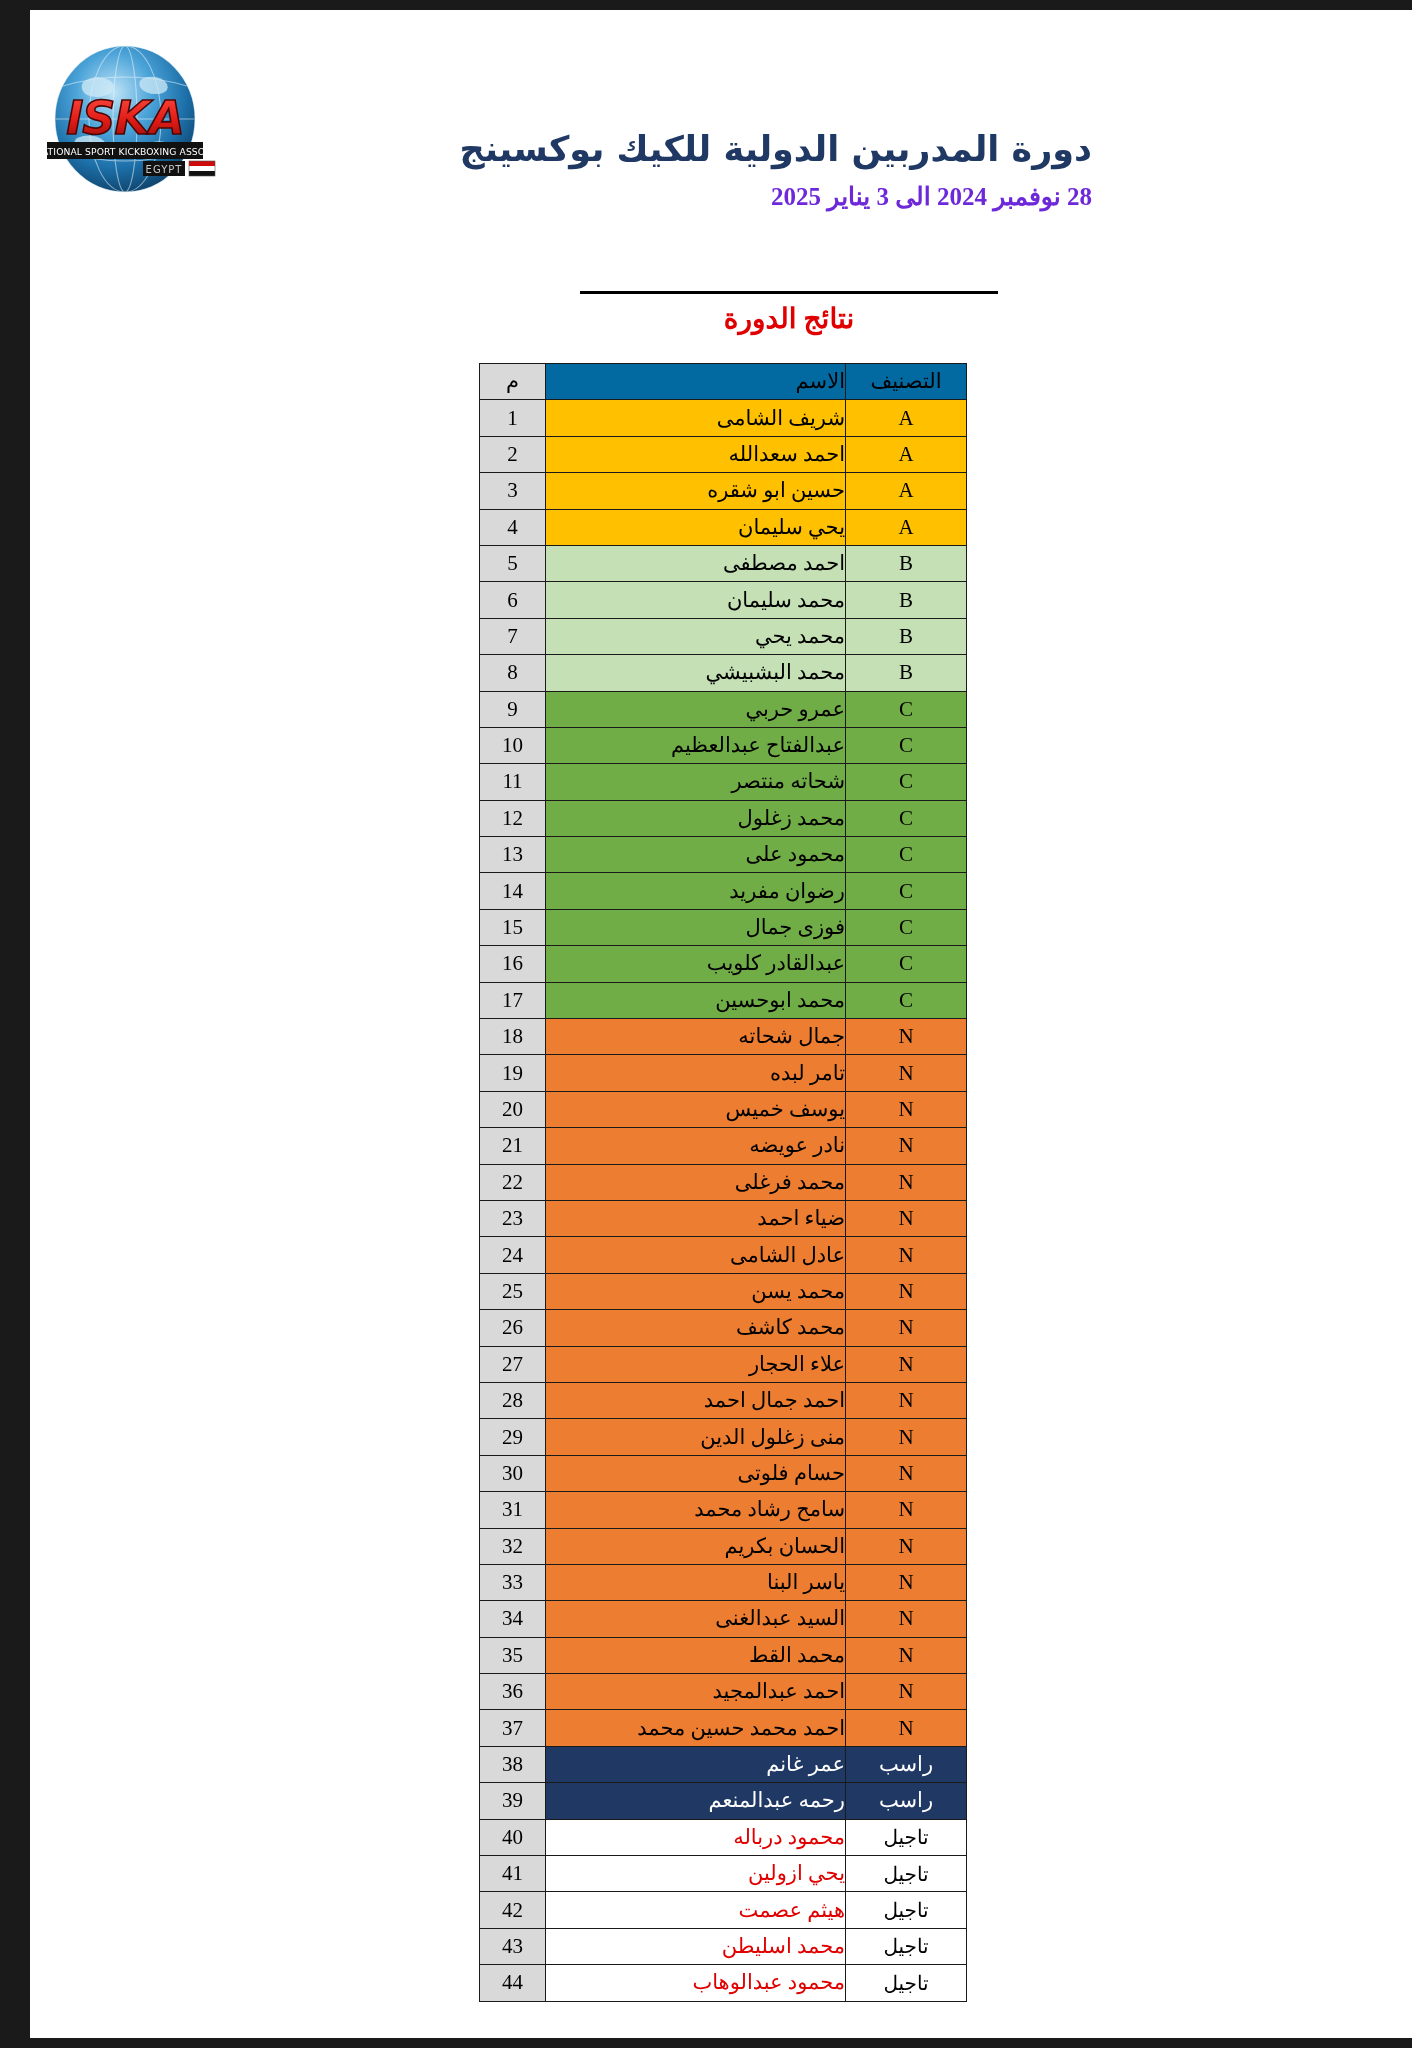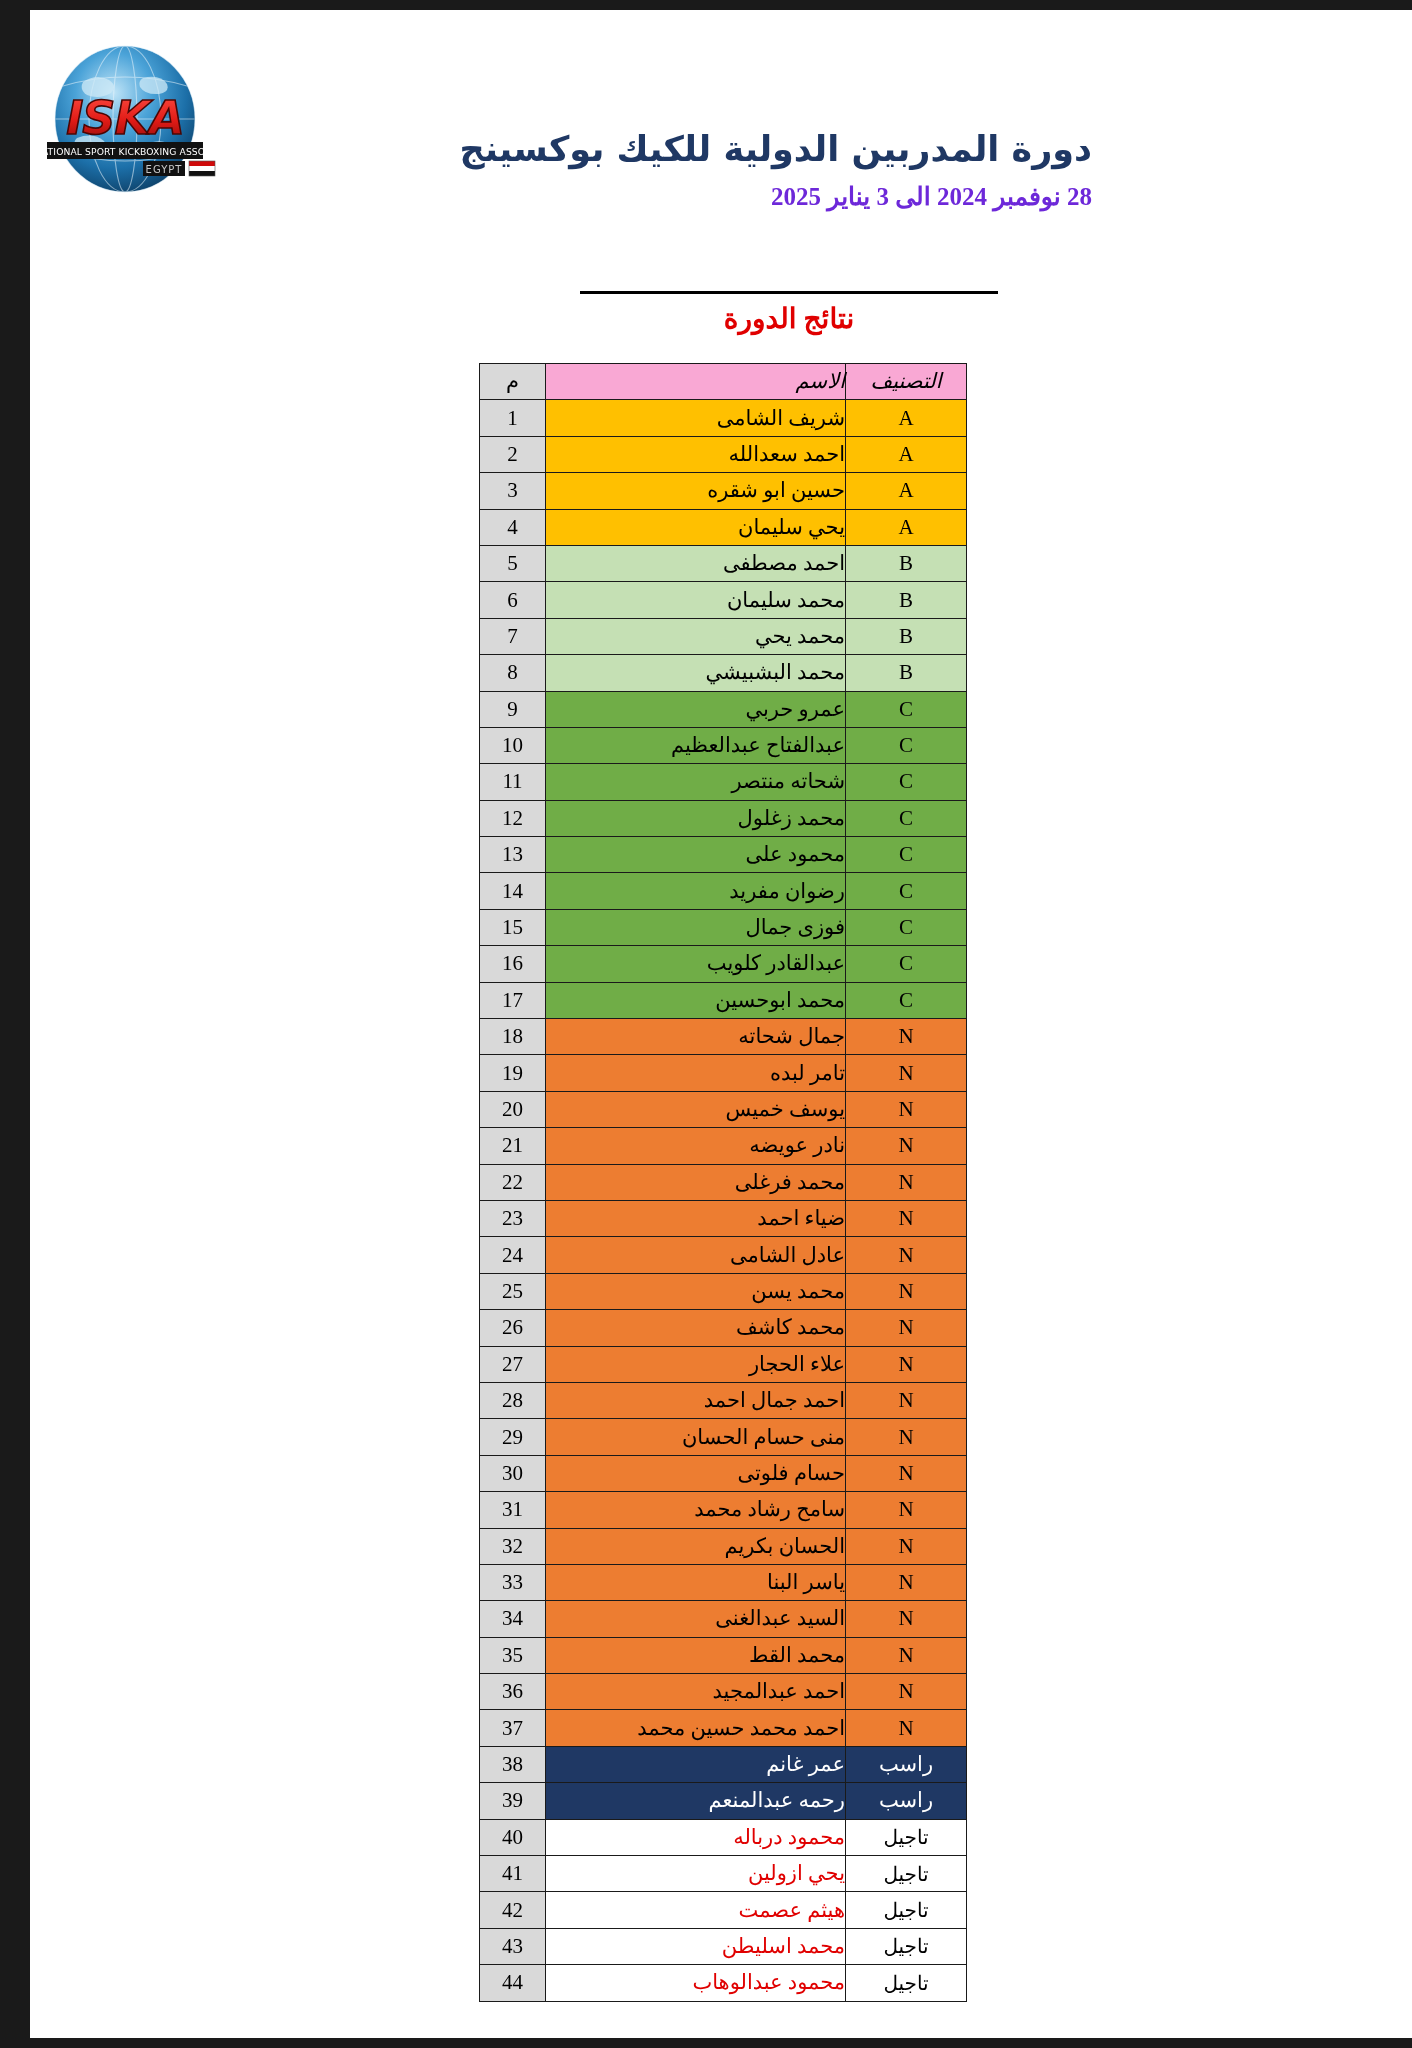--- a/index.html
+++ b/index.html
@@ -114,21 +114,21 @@
     font-family:"Liberation Serif","DejaVu Serif",serif;
     font-size:22px;
     color:#000;
   }
   .cell-grade{
     text-align:center;
     font-family:"Liberation Serif","DejaVu Serif",serif;
     font-size:24px;
     color:#000;
   }
-  thead .cell-name,thead .cell-grade{background:#f9a8d4;font-style:italic;}
+  thead .cell-name,thead .cell-grade{background:#0369a1;}
   thead .cell-num{background:#D9D9D9;}
   thead .cell-name{font-size:21px;}
   thead .cell-grade{font-size:21px;}
 
   
   tr.g-A .cell-name,tr.g-A .cell-grade{background:#FFC000;}
   tr.g-B .cell-name,tr.g-B .cell-grade{background:#C5E0B4;}
   tr.g-C .cell-name,tr.g-C .cell-grade{background:#70AD47;}
   tr.g-N .cell-name,tr.g-N .cell-grade{background:#ED7D31;}
   tr.g-F .cell-name,tr.g-F .cell-grade{background:#1F3864;color:#ffffff;}
@@ -350,21 +350,21 @@
             <td class="cell-name">علاء الحجار</td>
             <td class="cell-num">27</td>
           </tr>
           <tr class="g-N">
             <td class="cell-grade">N</td>
             <td class="cell-name">احمد جمال احمد</td>
             <td class="cell-num">28</td>
           </tr>
           <tr class="g-N">
             <td class="cell-grade">N</td>
-            <td class="cell-name">منى حسام الحسان</td>
+            <td class="cell-name">منى زغلول الدين</td>
             <td class="cell-num">29</td>
           </tr>
           <tr class="g-N">
             <td class="cell-grade">N</td>
             <td class="cell-name">حسام فلوتى</td>
             <td class="cell-num">30</td>
           </tr>
           <tr class="g-N">
             <td class="cell-grade">N</td>
             <td class="cell-name">سامح رشاد محمد</td>

